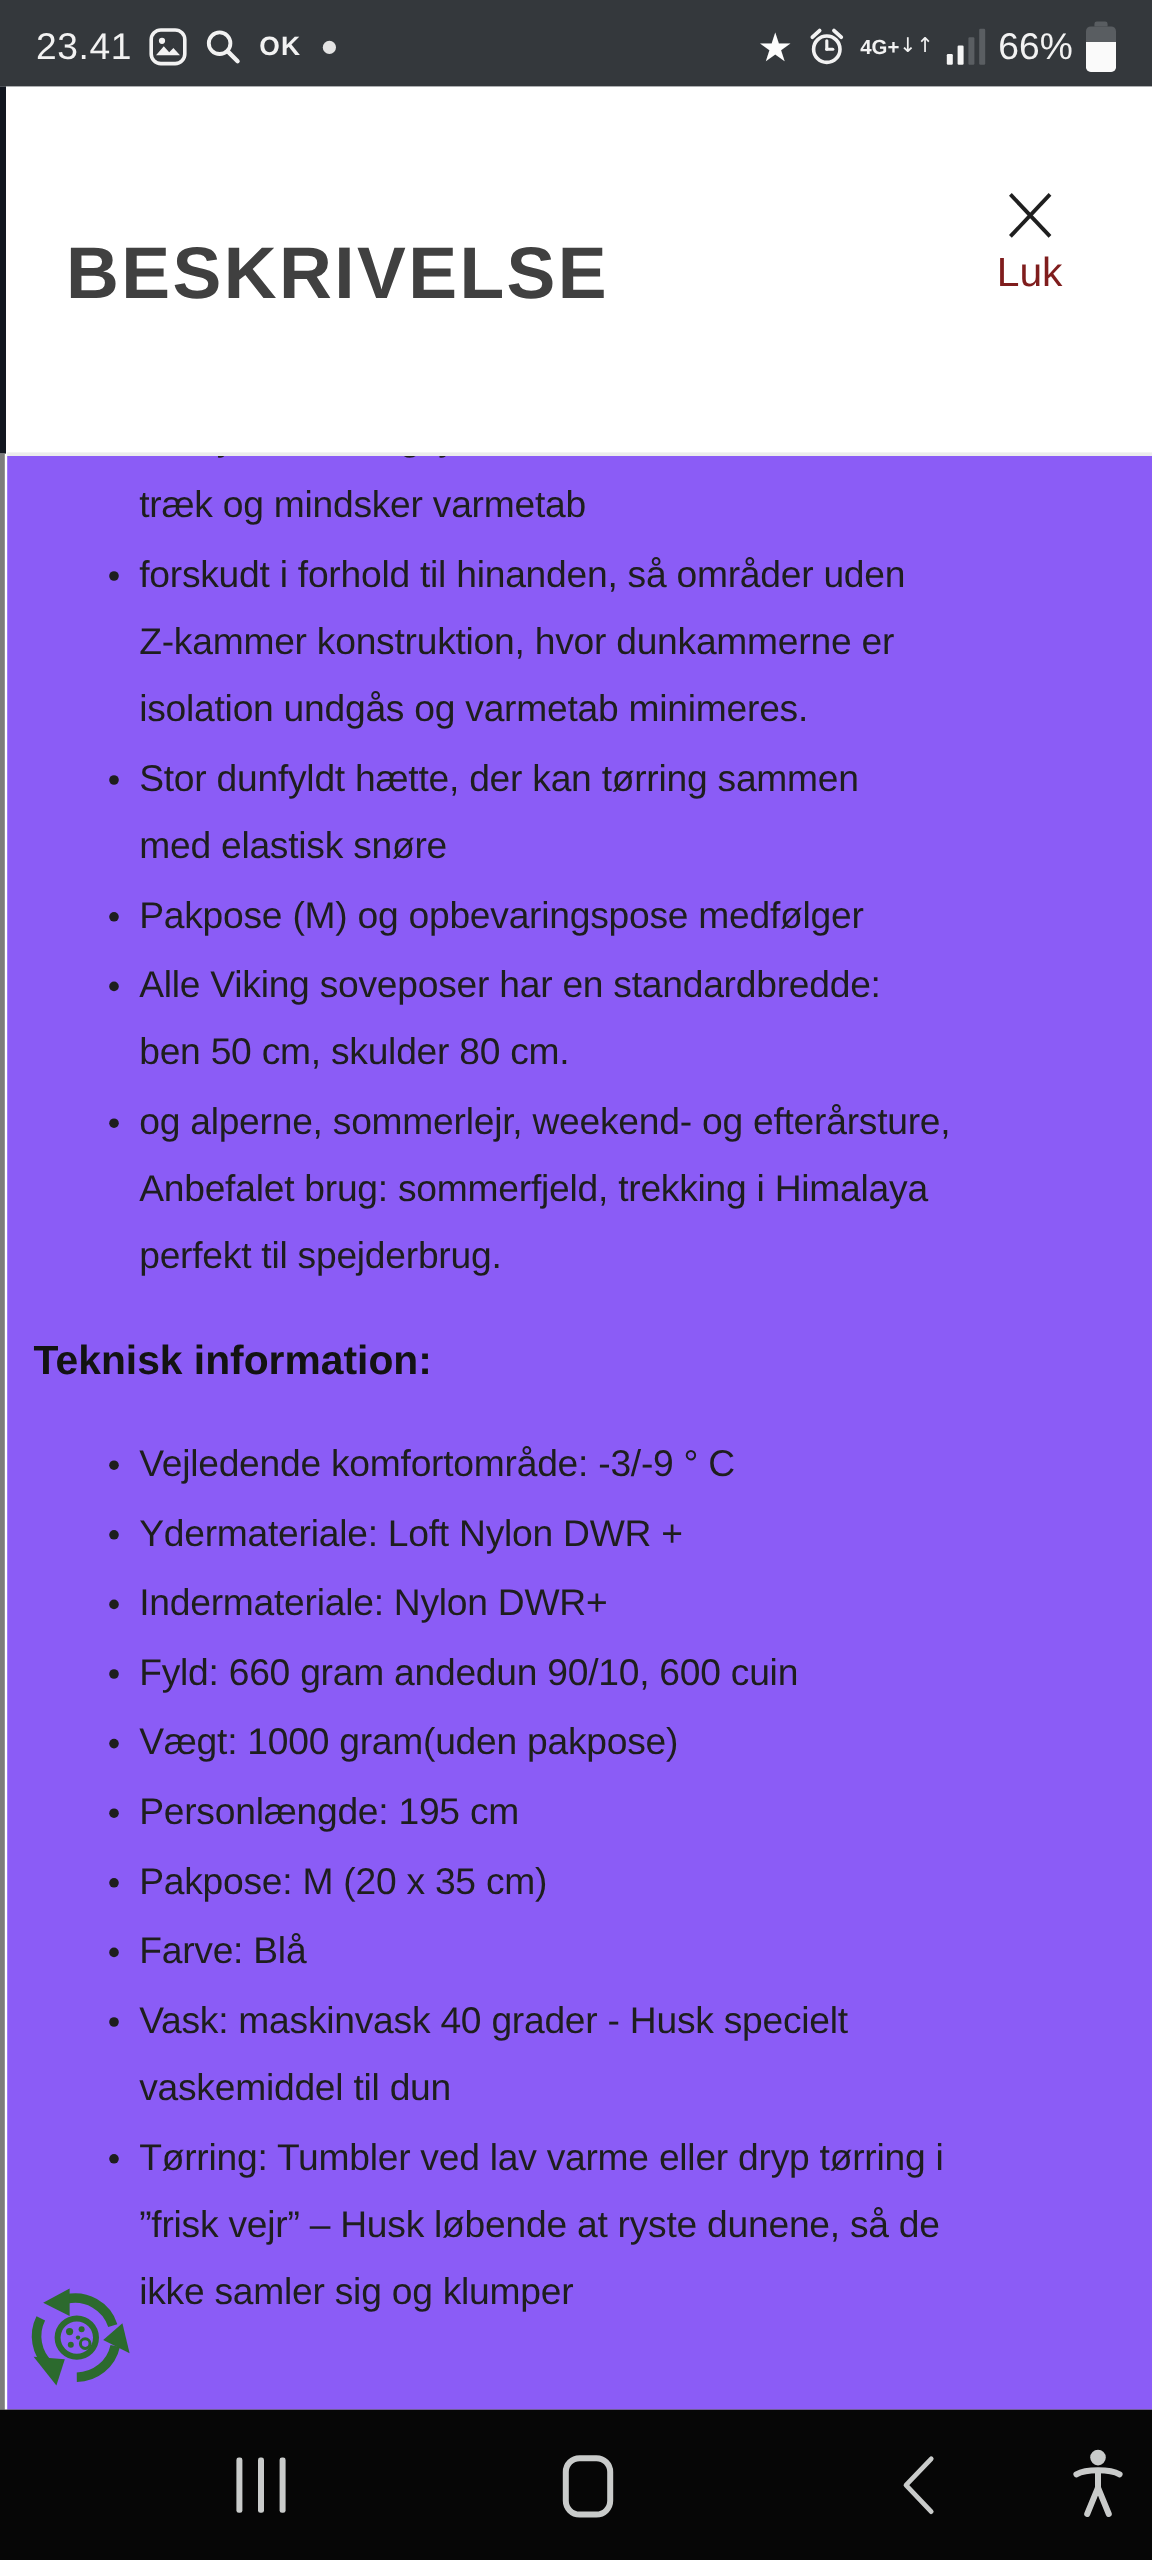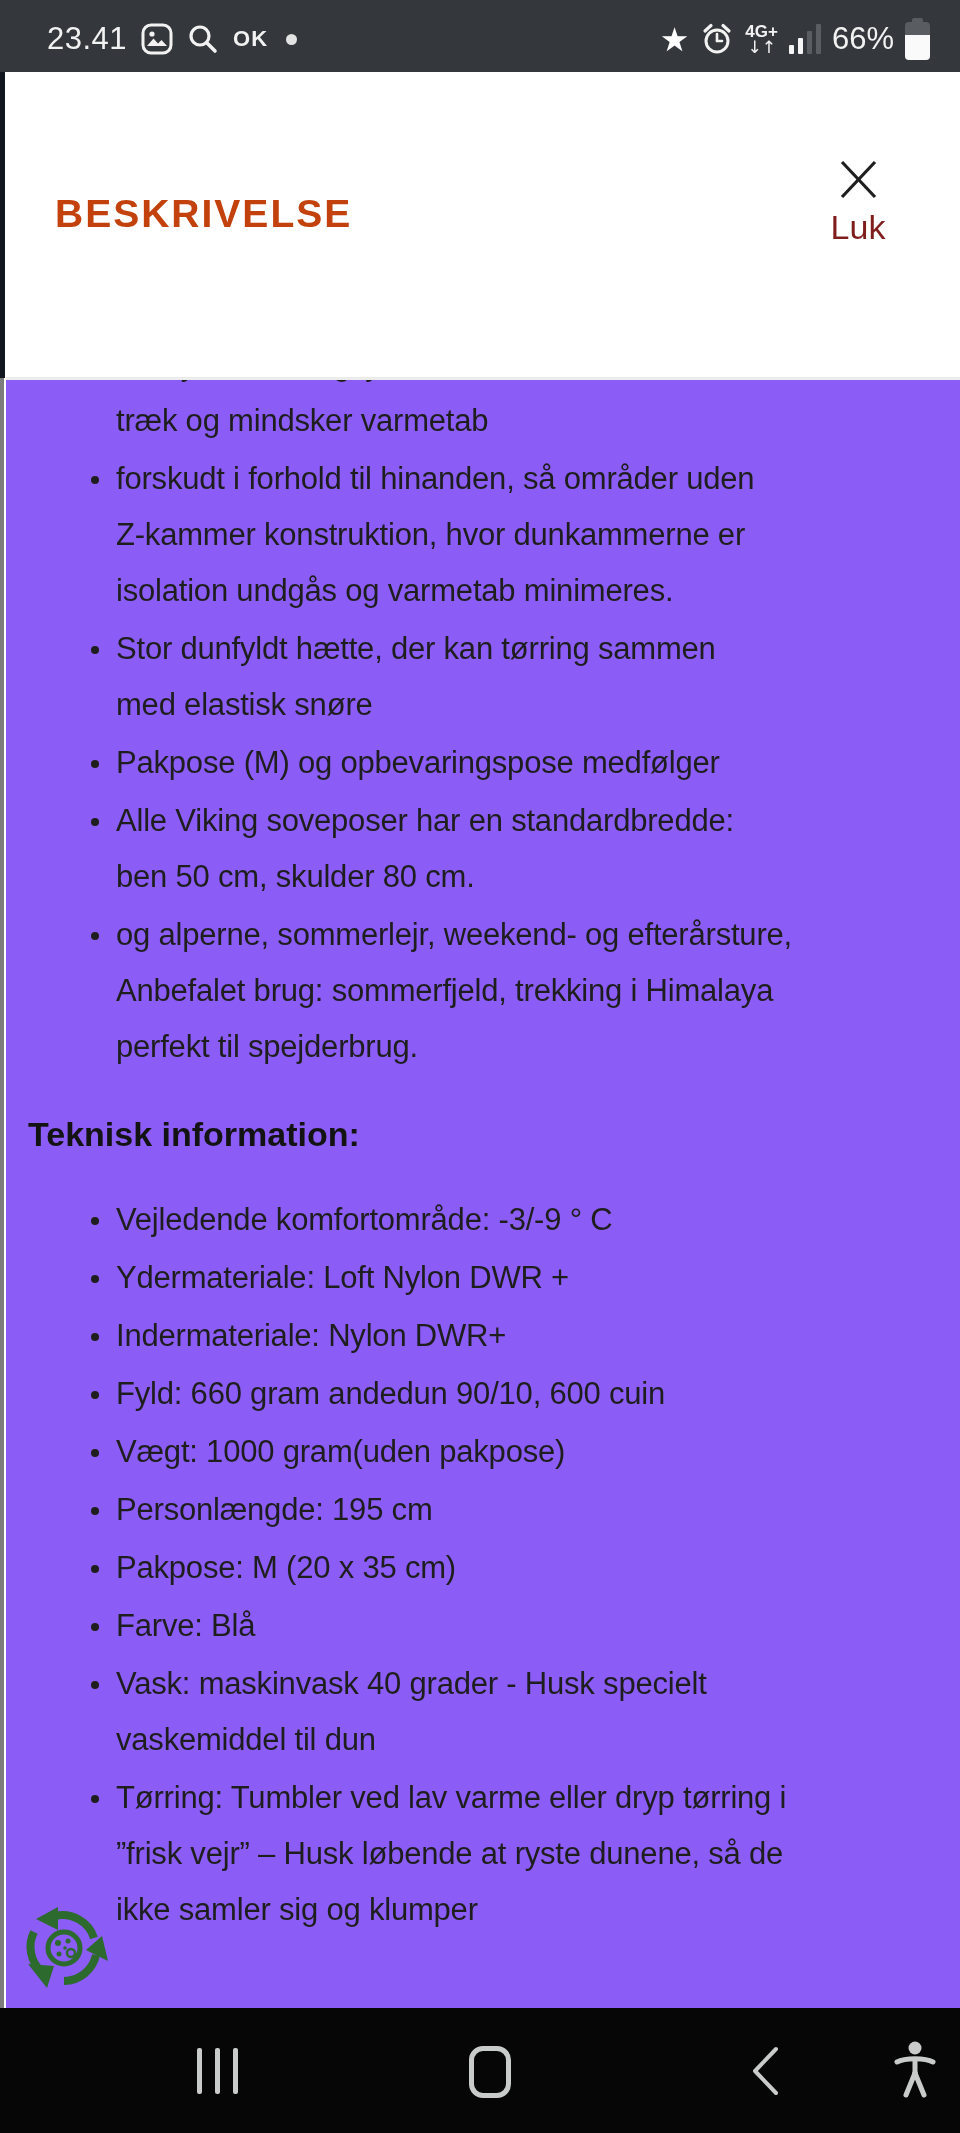--- a/index.html
+++ b/index.html
@@ -1,50 +1,50 @@
 <!DOCTYPE html>
 <html><head>
 <meta charset="utf-8">
 <style>
   html,body{margin:0;padding:0;background:#000;}
   .screen{position:relative;width:960px;height:2133px;background:#ffffff;overflow:hidden;
           font-family:"Liberation Sans","DejaVu Sans",sans-serif;}
 
   
   .status-bar{position:absolute;top:0;left:0;width:960px;height:72px;background:#34383c;
-              display:flex;align-items:center;box-sizing:border-box;padding:6px 30px 0 47px;color:#f2f2f2;}
+              display:flex;align-items:center;box-sizing:border-box;padding:6px 30px 0 30px;color:#f2f2f2;}
   .sb-left{display:flex;align-items:center;gap:14px;}
   .sb-time{font-size:31px;letter-spacing:0.5px;}
   .sb-ico{display:inline-flex;align-items:center;justify-content:center;}
   .sb-ok{font-size:22px;font-weight:bold;letter-spacing:1px;}
   .sb-dot{width:11px;height:11px;border-radius:50%;background:#e3e3e3;margin-left:4px;}
   .sb-right{margin-left:auto;display:flex;align-items:center;gap:11px;}
   .sb-star{font-family:"DejaVu Sans",sans-serif;font-size:33px;line-height:1;color:#fdfdfd;}
-  .sb-net{display:flex;flex-direction:column;align-items:center;line-height:1;}
+  .sb-net{display:flex;flex-direction:row;align-items:center;line-height:1;}
   .sb-net .n1{font-size:17px;font-weight:bold;}
   .sb-net .n2{font-size:17px;margin-top:-1px;font-family:"DejaVu Sans",sans-serif;}
   .sb-signal{display:flex;align-items:flex-end;gap:4px;height:30px;}
   .sb-signal i{display:block;width:5px;border-radius:1px;}
   .sb-signal i:nth-child(1){height:9px;background:#f5f5f5;}
   .sb-signal i:nth-child(2){height:16px;background:#f5f5f5;}
   .sb-signal i:nth-child(3){height:23px;background:#5a5e62;}
   .sb-signal i:nth-child(4){height:30px;background:#5a5e62;}
   .sb-pct{font-size:31px;}
   .sb-batt{display:flex;flex-direction:column;align-items:center;}
   .sb-batt .cap{width:11px;height:4px;background:#595d61;border-radius:2px 2px 0 0;}
   .sb-batt .cell{width:25px;height:38px;background:#595d61;border-radius:4px;position:relative;overflow:hidden;}
   .sb-batt .fill{position:absolute;left:0;bottom:0;width:100%;height:25px;background:#fafafa;}
 
   
   .sliver-dark{position:absolute;left:0;top:72px;width:5px;height:306px;background:#12161f;}
   .sliver-gray{position:absolute;left:0;top:378px;width:4px;height:1630px;background:#7d7d7d;}
 
   
-  .sheet-title{position:absolute;left:55px;top:192px;margin:0;font-size:39px;font-weight:bold;
-               letter-spacing:2px;color:#c2410c;}
+  .sheet-title{position:absolute;left:55px;top:192px;margin:0;font-size:61px;font-weight:bold;
+               letter-spacing:2px;color:#404040;}
   .close-btn{position:absolute;left:802px;top:156px;width:112px;text-align:center;cursor:pointer;}
   .close-btn svg{display:block;margin:0 auto;}
   .close-label{display:block;margin-top:6px;font-size:34px;color:#7f1d1d;}
   .divider{position:absolute;left:6px;top:377px;width:954px;height:3px;background:#ececec;}
 
   
   .sheet-body{position:absolute;left:6px;top:380px;width:954px;height:1628px;background:#8b5cf6;overflow:hidden;}
   .scroll{margin-top:-43px;}
   .blist{list-style:none;margin:0;padding:0 14px 0 84px;}
   .blist li{position:relative;padding-left:26px;margin:0 0 2px 0;font-size:31px;line-height:56px;

